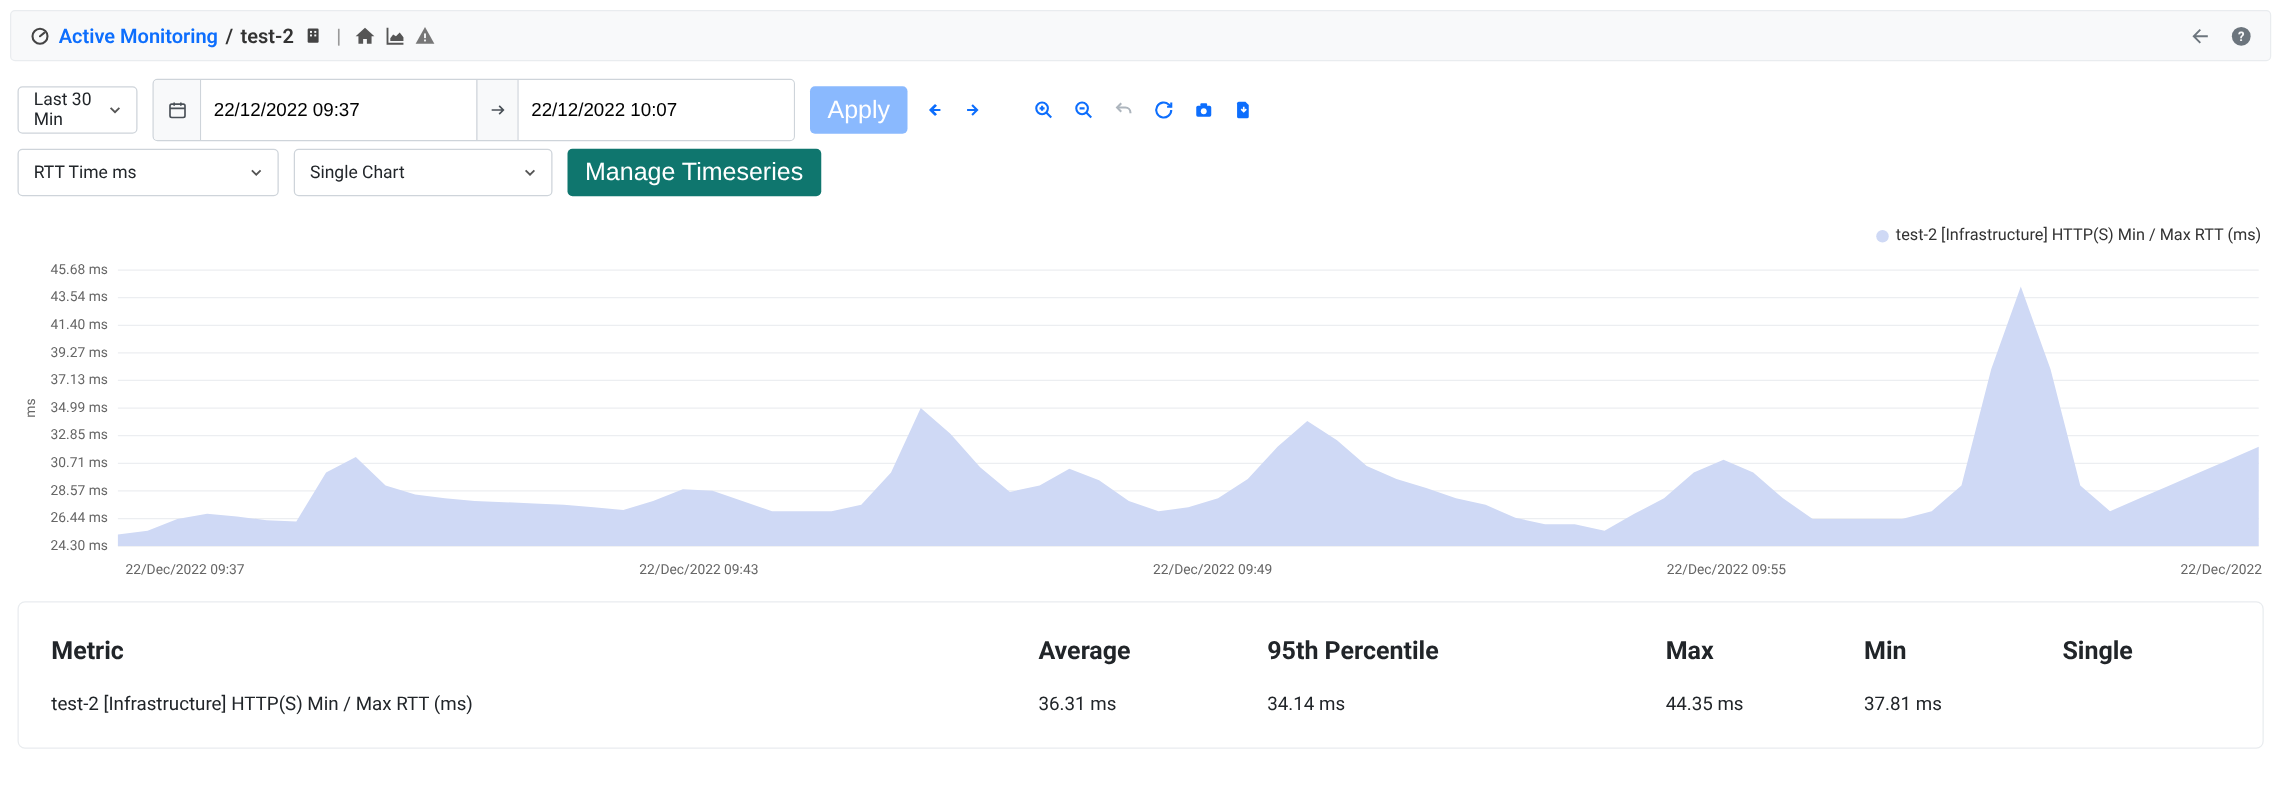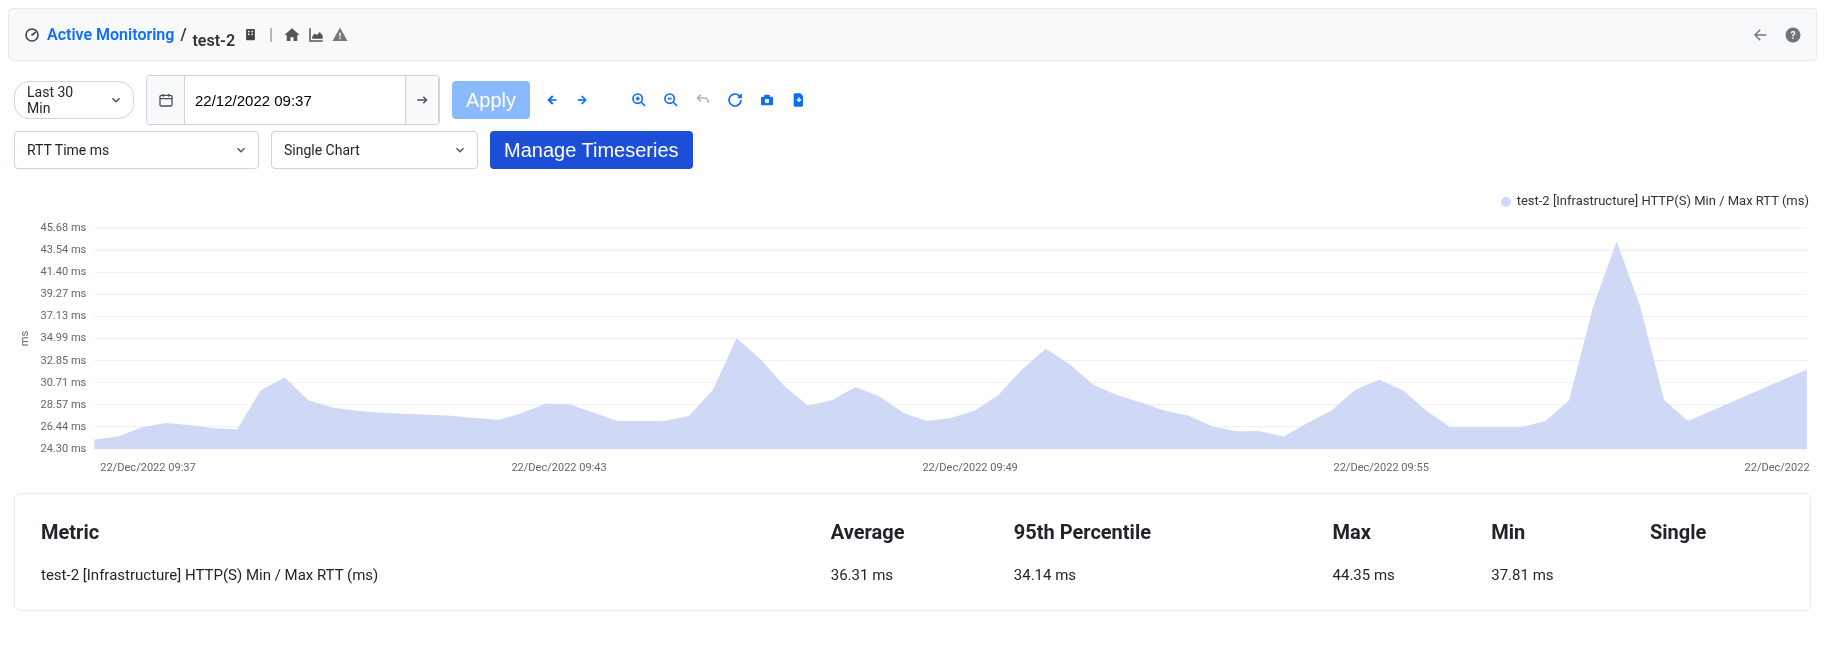--- a/index.html
+++ b/index.html
@@ -1,40 +1,40 @@
 <!DOCTYPE html>
 <html><head>
 <meta charset="utf-8">
 <style>
   * { box-sizing: border-box; margin: 0; padding: 0; }
   body { font-family: -apple-system, BlinkMacSystemFont, "Segoe UI", Roboto, sans-serif; background: #fff; color: #212529; font-size: 14px; }
   .header-bar { background: #f8f9fa; border: 1px solid #e9ecef; border-radius: 4px; margin: 8px 8px 0 8px; padding: 10px 14px; display: flex; align-items: center; justify-content: space-between; }
   .breadcrumb { display: flex; align-items: center; gap: 6px; font-size: 16px; font-weight: 600; }
   .breadcrumb .link { color: #0d6efd; cursor: pointer; }
   .breadcrumb .sep { color: #333; }
-  .breadcrumb .current { color: #333; margin-top: 12px; }
+  .breadcrumb .current { color: #333; }
   .breadcrumb .small-icon { color: #444; width: 18px; height: 18px; display: inline-flex; align-items: center; justify-content: center; }
   .breadcrumb .divider { color: #999; margin: 0 4px; }
   .header-right { display: flex; align-items: center; gap: 14px; color: #6c757d; }
   .header-right .icon-btn { cursor: pointer; width: 18px; height: 18px; display: inline-flex; align-items: center; justify-content: center; }
 
   .toolbar { display: flex; align-items: center; gap: 12px; padding: 14px 14px 6px 14px; flex-wrap: wrap; }
   .toolbar-row2 { display: flex; align-items: center; gap: 12px; padding: 0 14px 10px 14px; }
   .select-wrap { position: relative; display: inline-flex; align-items: center; border: 1px solid #ced4da; border-radius: 4px; background: #fff; height: 38px; padding: 0 34px 0 12px; cursor: pointer; }
   .select-wrap .chev { position: absolute; right: 10px; color: #555; }
-  .sel-range { width: 120px; border-radius: 15px; }
-  .sel-metric { width: 245px; }
+  .sel-range { width: 96px; }
+  .sel-metric { width: 209px; }
   .sel-chart { width: 207px; }
   .date-group { display: flex; align-items: stretch; height: 50px; border: 1px solid #ced4da; border-radius: 4px; overflow: hidden; }
   .date-group .cal-btn { width: 38px; background: #f8f9fa; border-right: 1px solid #ced4da; display: flex; align-items: center; justify-content: center; color: #495057; cursor: pointer; }
   .date-group input { border: none; outline: none; padding: 0 10px; font-size: 15px; width: 220px; }
   .date-group .arrow-sep { width: 34px; background: #f8f9fa; border-left: 1px solid #ced4da; border-right: 1px solid #ced4da; display: flex; align-items: center; justify-content: center; color: #495057; }
   .btn { height: 38px; padding: 0 14px; border-radius: 4px; border: none; cursor: pointer; font-size: 20px; display: inline-flex; align-items: center; }
   .btn-apply { background: #8ab9fe; color: #fff; }
-  .btn-primary { background: #1d4ed8; color: #fff; }
+  .btn-primary { background: #0f766e; color: #fff; }
   .icon-row { display: flex; align-items: center; gap: 14px; color: #0d6efd; }
   .icon-row .tb-icon { width: 18px; height: 18px; cursor: pointer; display: inline-flex; align-items: center; justify-content: center; }
   .icon-row .tb-icon.muted { color: #adb5bd; cursor: default; }
   .icon-row .gap { width: 10px; }
 
   .chart-area { margin: 10px 14px; position: relative; }
   .legend { text-align: right; font-size: 13px; color: #333; padding: 4px 2px 10px 0; }
   .legend .dot { display: inline-block; width: 10px; height: 10px; border-radius: 50%; background: #cfd9f5; margin-right: 6px; vertical-align: middle; }
   .chart-svg { width: 100%; display: block; }
 
@@ -119,20 +119,21 @@
           <line x1="8" y1="3" x2="8" y2="7" stroke="currentColor" stroke-width="2"></line>
           <line x1="16" y1="3" x2="16" y2="7" stroke="currentColor" stroke-width="2"></line>
         </svg>
     </div>
     <input type="text" value="22/12/2022 09:37" style="">
     <div class="arrow-sep">
       <svg viewBox="0 0 24 24" width="16" height="16" fill="none" stroke="currentColor" stroke-width="2">
           <path d="M5 12h14m-5-5 5 5-5 5"></path>
         </svg>
     </div>
+    <input type="text" value="22/12/2022 10:07" style="">
   </div>
 
   <button class="btn btn-apply">Apply</button>
 
   <div class="icon-row">
     <span class="tb-icon">
         <svg viewBox="0 0 24 24" width="16" height="16" fill="none" stroke="currentColor" stroke-width="2.5">
           <path d="M15 6l-6 6 6 6"></path>
           <path d="M19 12H9" stroke-width="0"></path>
           <path d="M19 12H5" stroke-width="0"></path>

